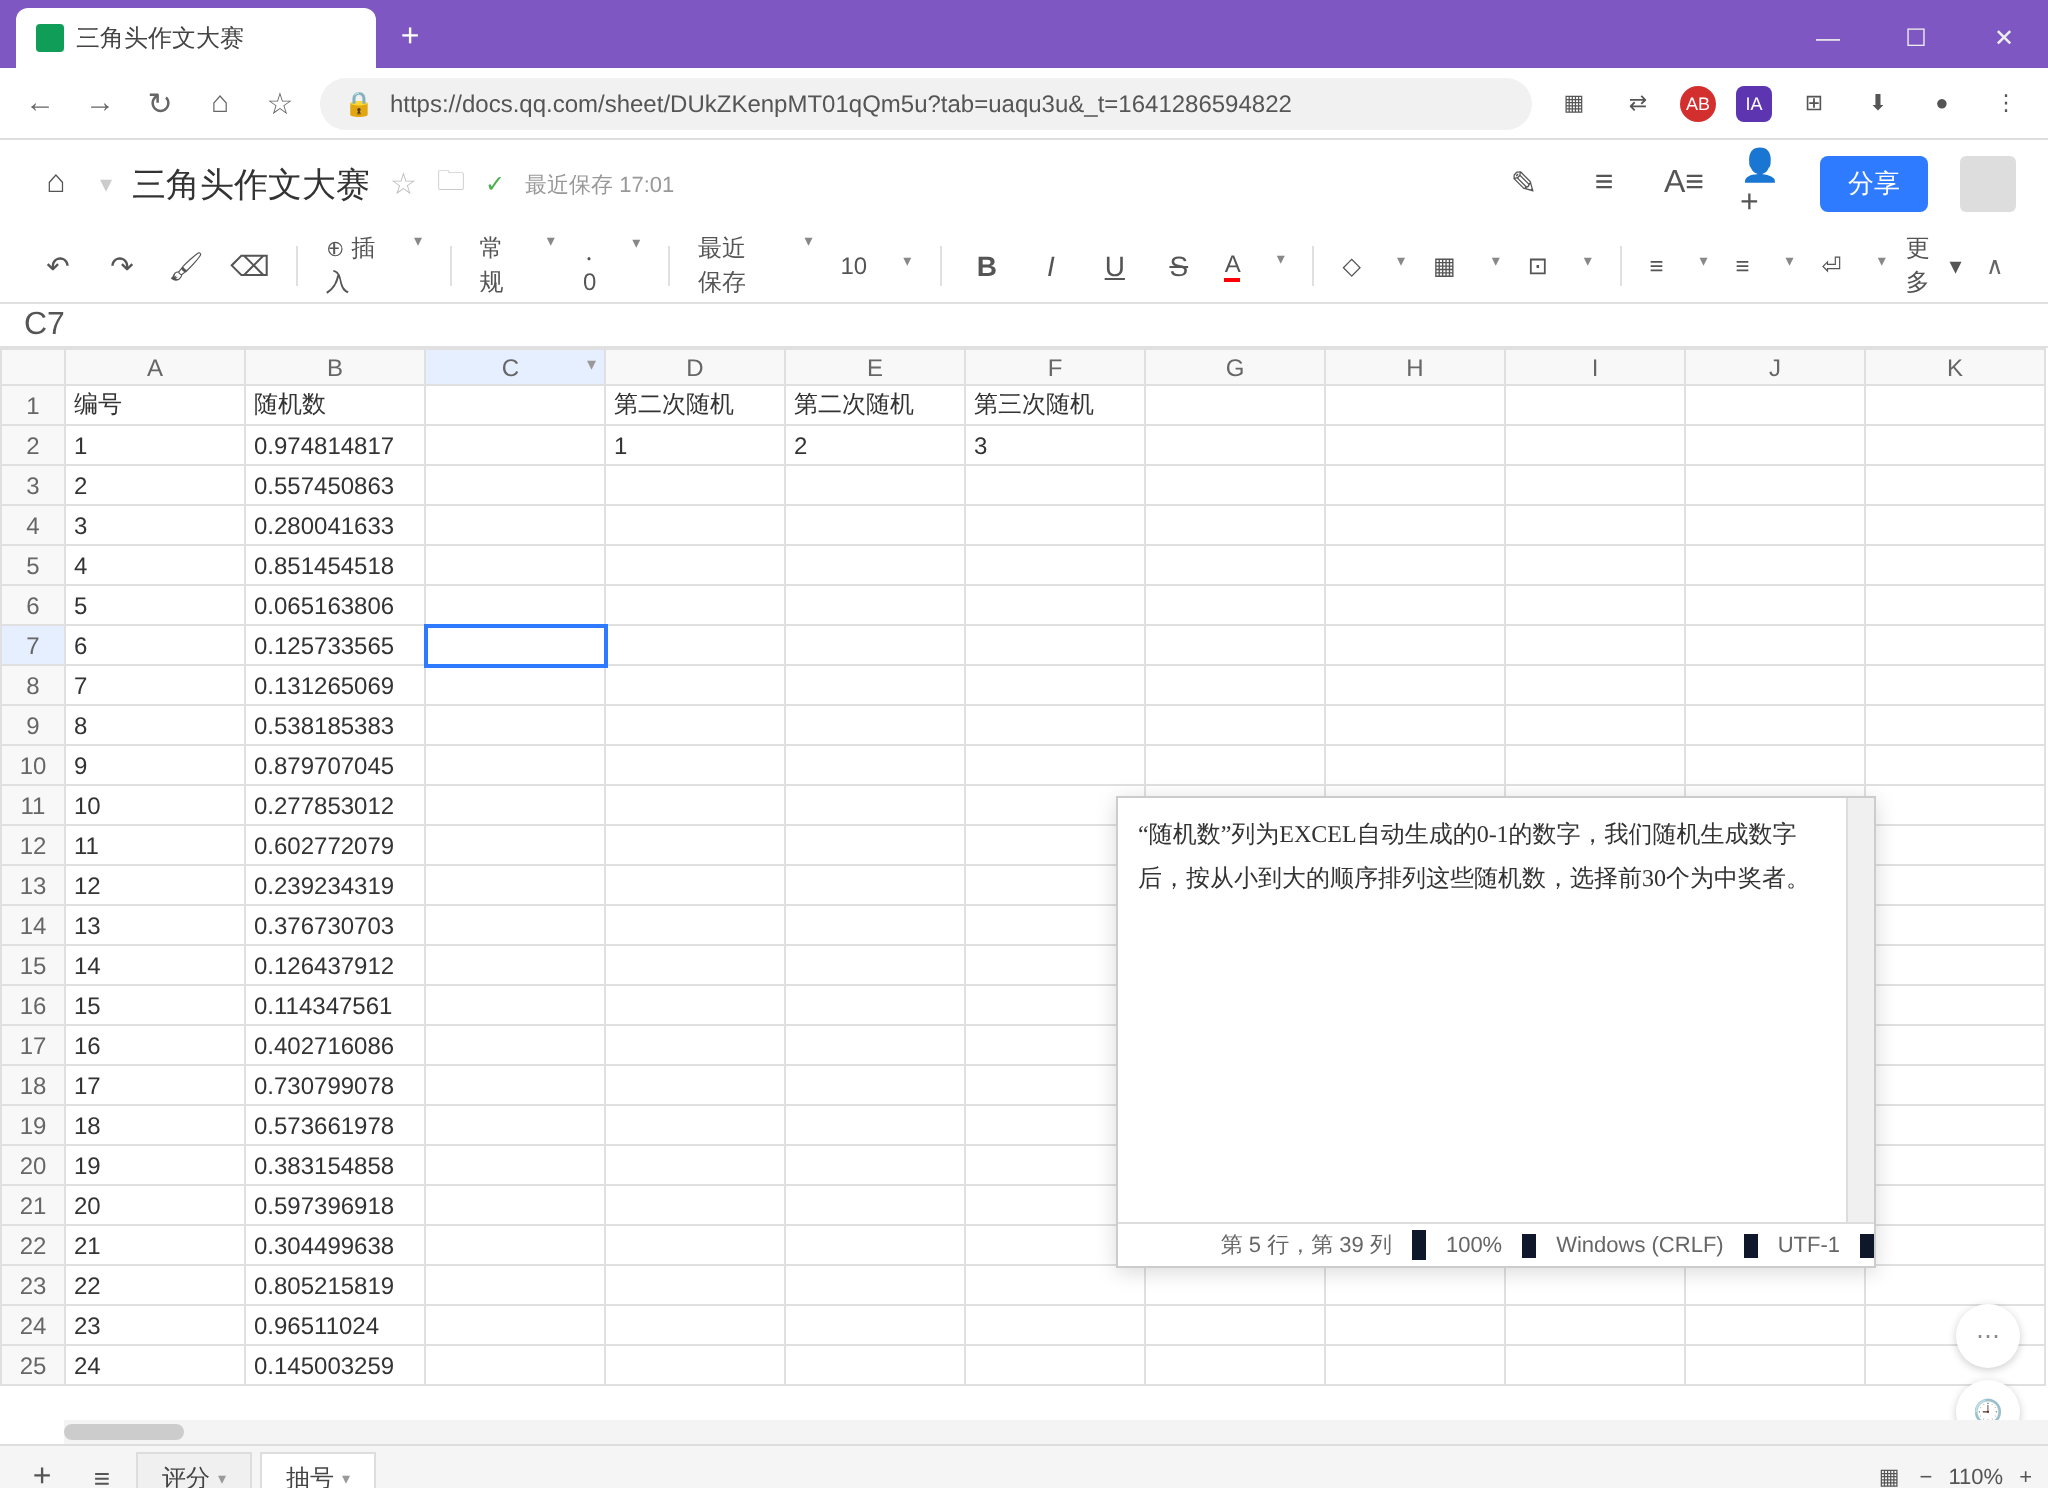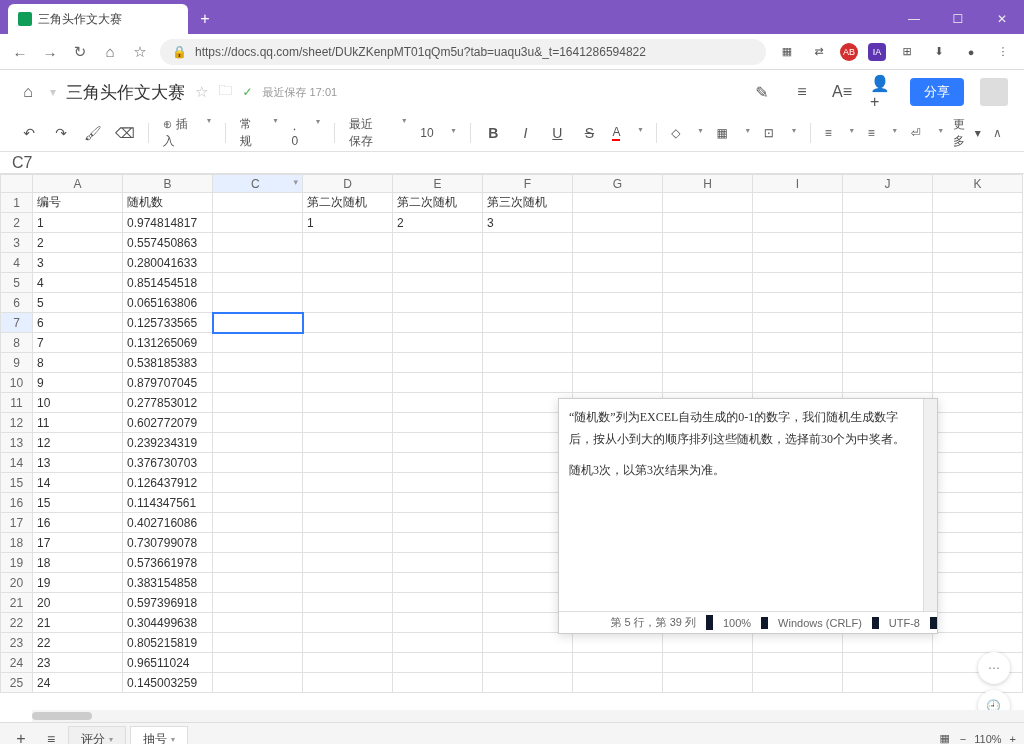--- a/index.html
+++ b/index.html
@@ -562,30 +562,29 @@
           <td></td>
           <td></td>
         </tr>
       </tbody>
     </table>
 
   <div class="note-overlay">
     <div style="display:flex; flex:1; overflow:hidden;">
       <div class="note-body">
         <p>“随机数”列为EXCEL自动生成的0-1的数字，我们随机生成数字后，按从小到大的顺序排列这些随机数，选择前30个为中奖者。</p>
-        <p>随机3次，以第3次结果为准。</p>
       </div>
       <div class="note-scroll"></div>
     </div>
     <div class="note-status">
       <div style="flex:1"></div>
       <div>第 5 行，第 39 列</div>
       <div>100%</div>
       <div>Windows (CRLF)</div>
-      <div>UTF-8</div>
+      <div>UTF-1</div>
     </div>
   </div>
 
   <div class="fab1">⋯</div>
   <div class="fab2">🕘</div>
   <div class="hscroll">
       <div class="hscroll-thumb"></div>
     </div>
 </div>
 

